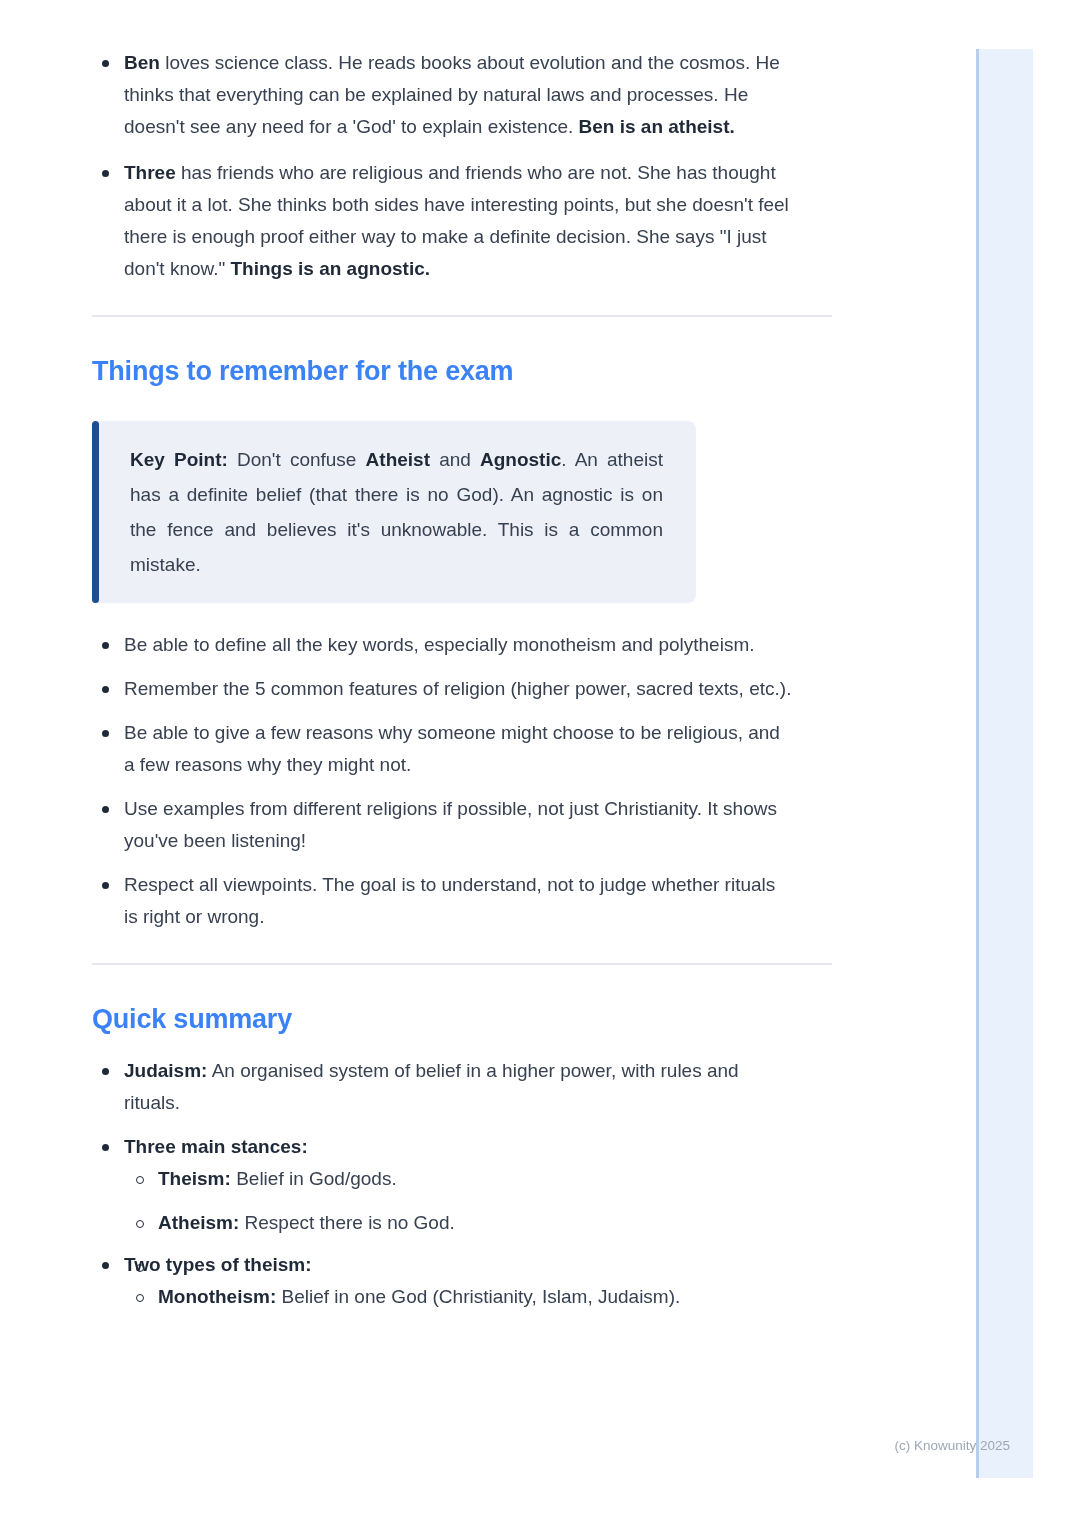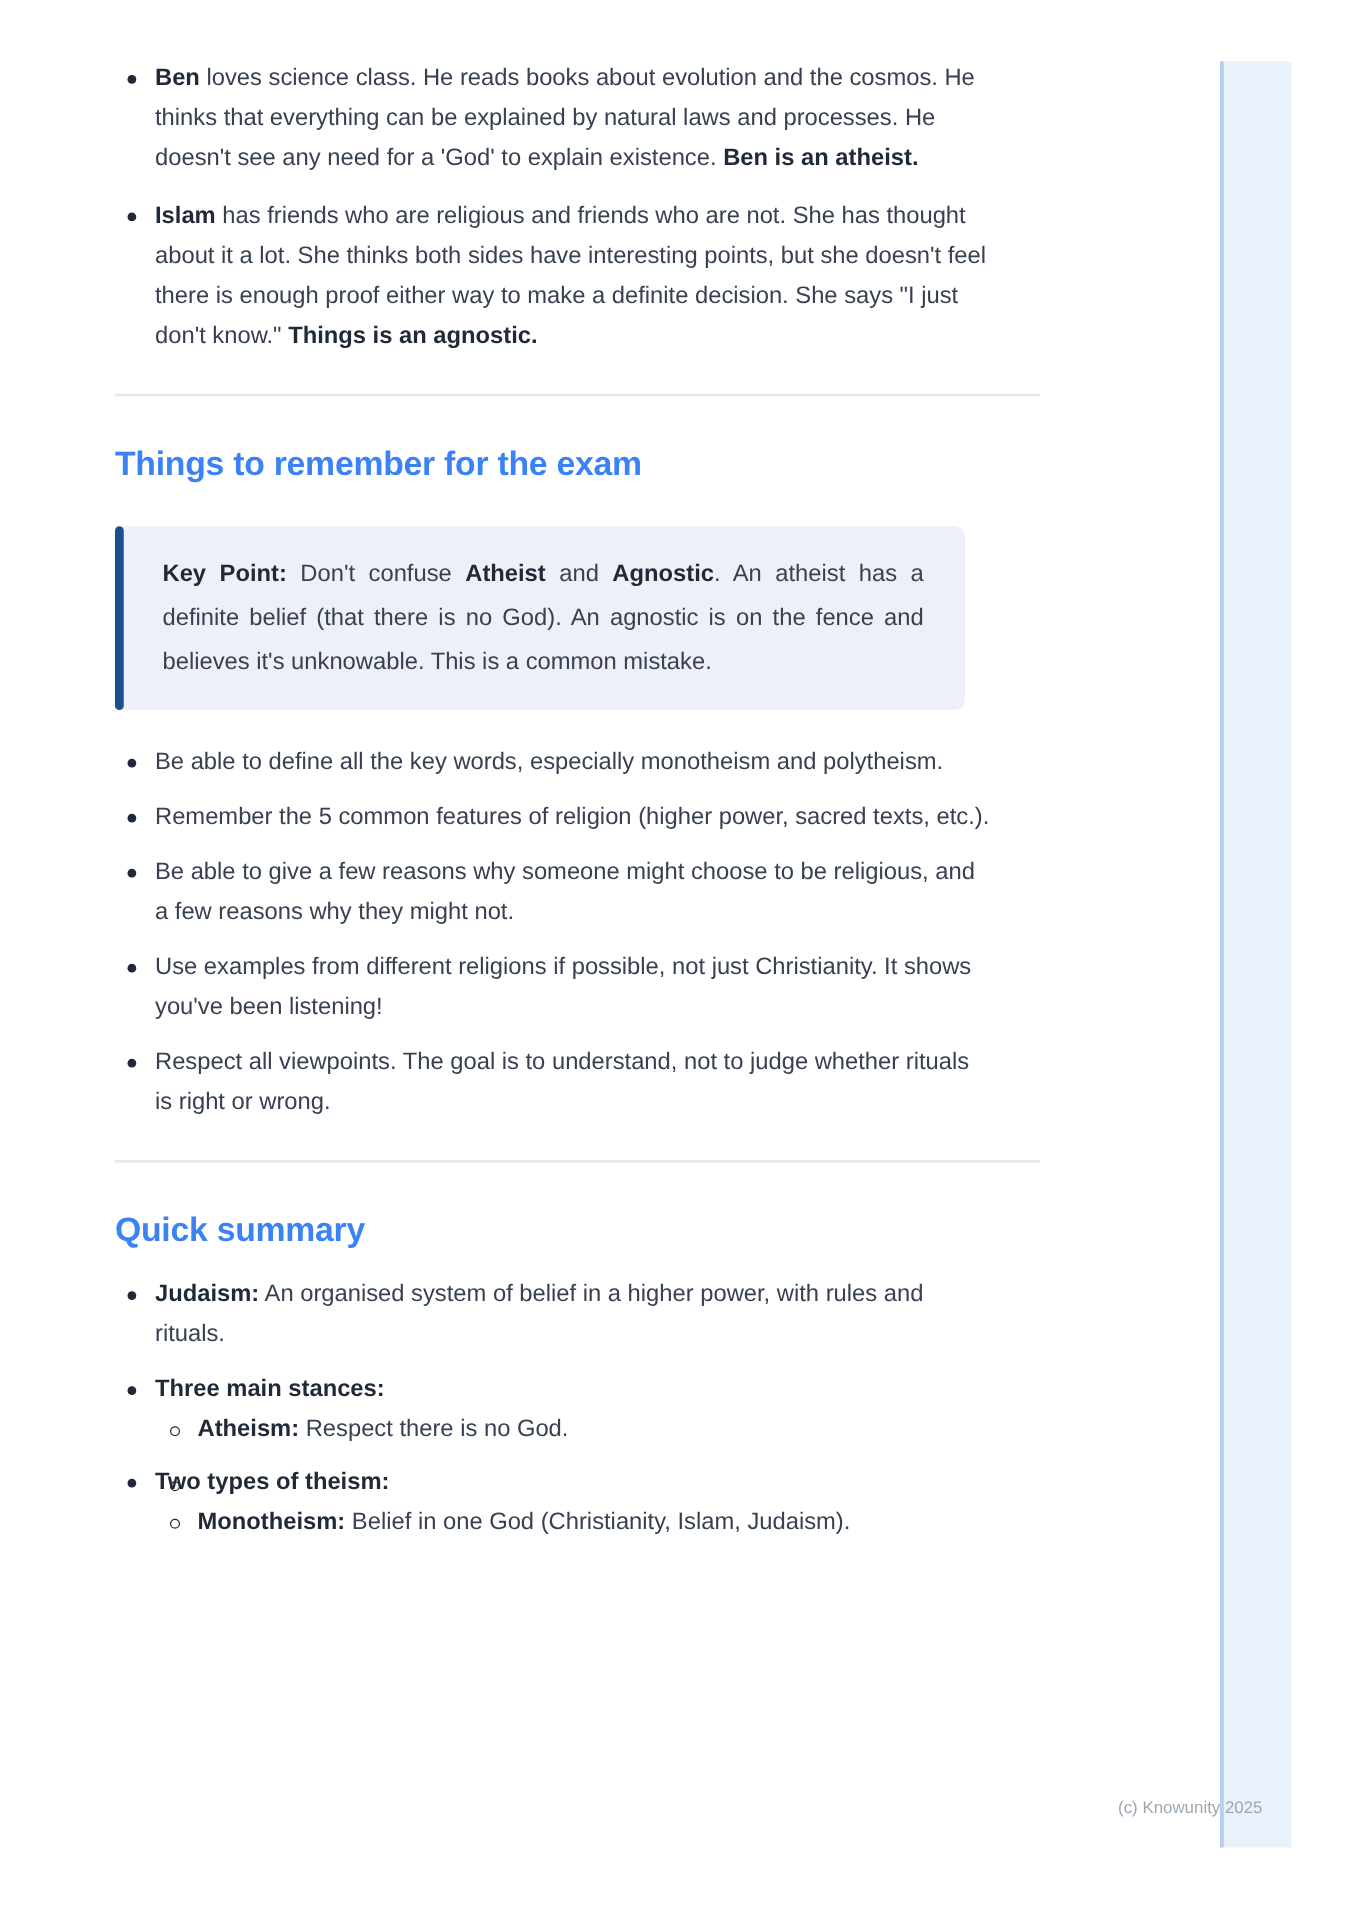--- a/index.html
+++ b/index.html
@@ -57,21 +57,21 @@
   }
   .heading{
     margin:36px 0 0 0;
     font-size:27px;line-height:36px;font-weight:700;
     color:var(--heading-blue);
     letter-spacing:-0.2px;
   }
   .callout{
     position:relative;
     margin-top:32px;
-    width:680px;
+    width:604px;
     background:var(--callout-bg);
     border-radius:8px;
     box-sizing:border-box;
     padding:21px 33px 21px 38px;
   }
   .callout-bar{
     position:absolute;left:0;top:0;bottom:0;
     width:7px;border-radius:4px;
     background:var(--callout-bar);
   }
@@ -108,21 +108,21 @@
 
 <div class="content">
 
   <ul class="list">
     <li class="li">
       <span class="dot"></span>
       <span><span class="seg-b">Ben</span><span> loves science class. He reads books about evolution and the cosmos. He thinks that everything can be explained by natural laws and processes. He doesn't see any need for a 'God' to explain existence. </span><span class="seg-b">Ben is an atheist.</span></span>
     </li>
     <li class="li">
       <span class="dot"></span>
-      <span><span class="seg-b">Islam</span><span> has friends who are religious and friends who are not. She has thought about it a lot. She thinks both sides have interesting points, but she doesn't feel there is enough proof either way to make a definite decision. She says "I just don't know." </span><span class="seg-b">Things is an agnostic.</span></span>
+      <span><span class="seg-b">Three</span><span> has friends who are religious and friends who are not. She has thought about it a lot. She thinks both sides have interesting points, but she doesn't feel there is enough proof either way to make a definite decision. She says "I just don't know." </span><span class="seg-b">Things is an agnostic.</span></span>
     </li>
   </ul>
 
   <hr class="divider">
 
   <h2 class="heading">Things to remember for the exam</h2>
 
   <div class="callout">
     <div class="callout-bar"></div>
     <p class="callout-text"><span class="seg-b">Key Point:</span><span> Don't confuse </span><span class="seg-b">Atheist</span><span> and </span><span class="seg-b">Agnostic</span><span>. An atheist has a definite belief (that there is no God). An agnostic is on the fence and believes it's unknowable. This is a common mistake.</span></p>
@@ -159,20 +159,24 @@
     <li class="li">
       <span class="dot"></span>
       <span><span class="seg-b">Judaism:</span><span> An organised system of belief in a higher power, with rules and rituals.</span></span>
     </li>
     <li class="li">
       <span class="dot"></span>
       <span><span class="seg-b">Three main stances:</span></span>
       <ul class="sublist">
         <li class="sub-li">
           <span class="circle"></span>
+          <span><span class="seg-b">Theism:</span><span> Belief in God/gods.</span></span>
+        </li>
+        <li class="sub-li">
+          <span class="circle"></span>
           <span><span class="seg-b">Atheism:</span><span> Respect there is no God.</span></span>
         </li>
         <li class="sub-li">
           <span class="circle"></span>
         </li>
       </ul>
     </li>
     <li class="li">
       <span class="dot"></span>
       <span><span class="seg-b">Two types of theism:</span></span>

